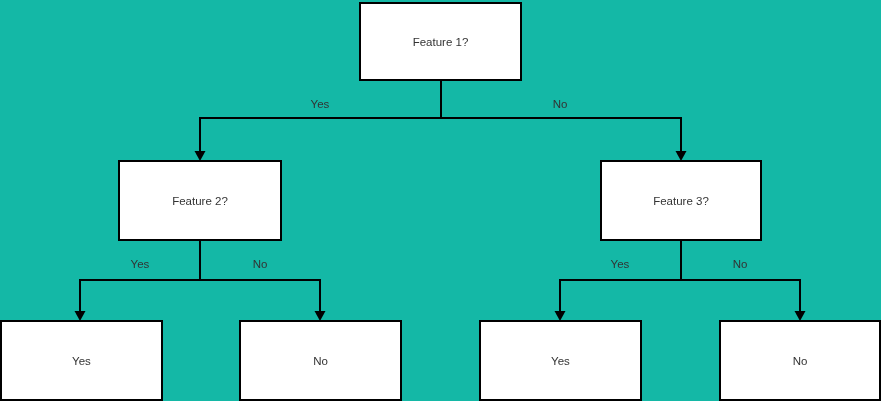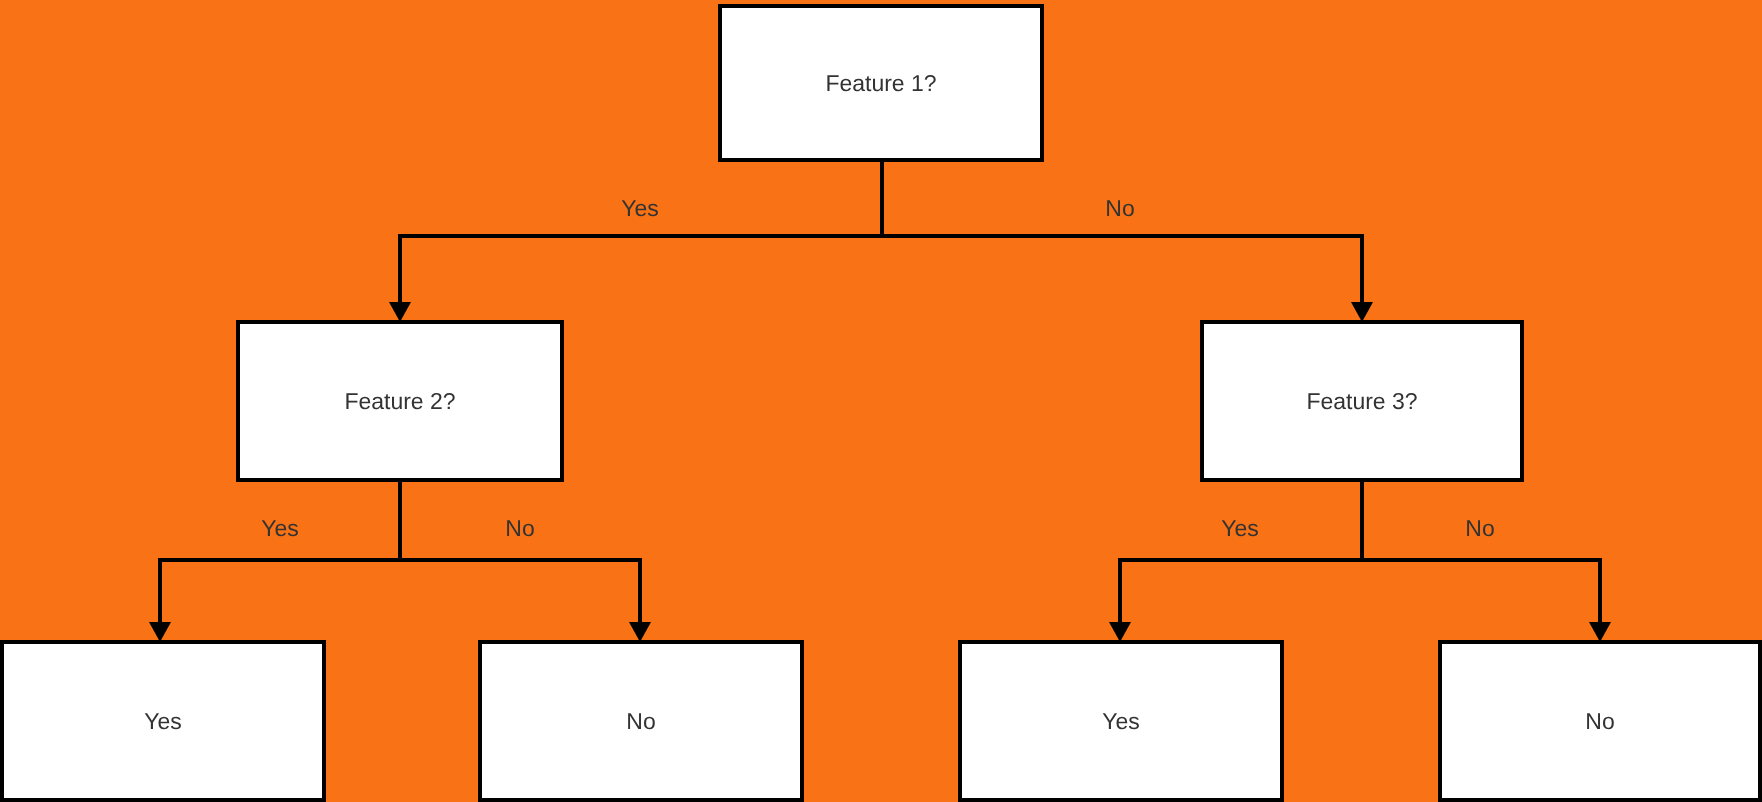--- a/index.html
+++ b/index.html
@@ -8,21 +8,21 @@
     padding: 0;
     background: #ffffff;
   }
   body {
     font-family: "Liberation Sans", sans-serif;
   }
   #canvas {
     position: relative;
     width: 881px;
     height: 401px;
-    background: #f97316;
+    background: #14b8a6;
     overflow: hidden;
   }
   #canvas svg {
     position: absolute;
     left: 0;
     top: 0;
     width: 881px;
     height: 401px;
   }
   .node-label {

